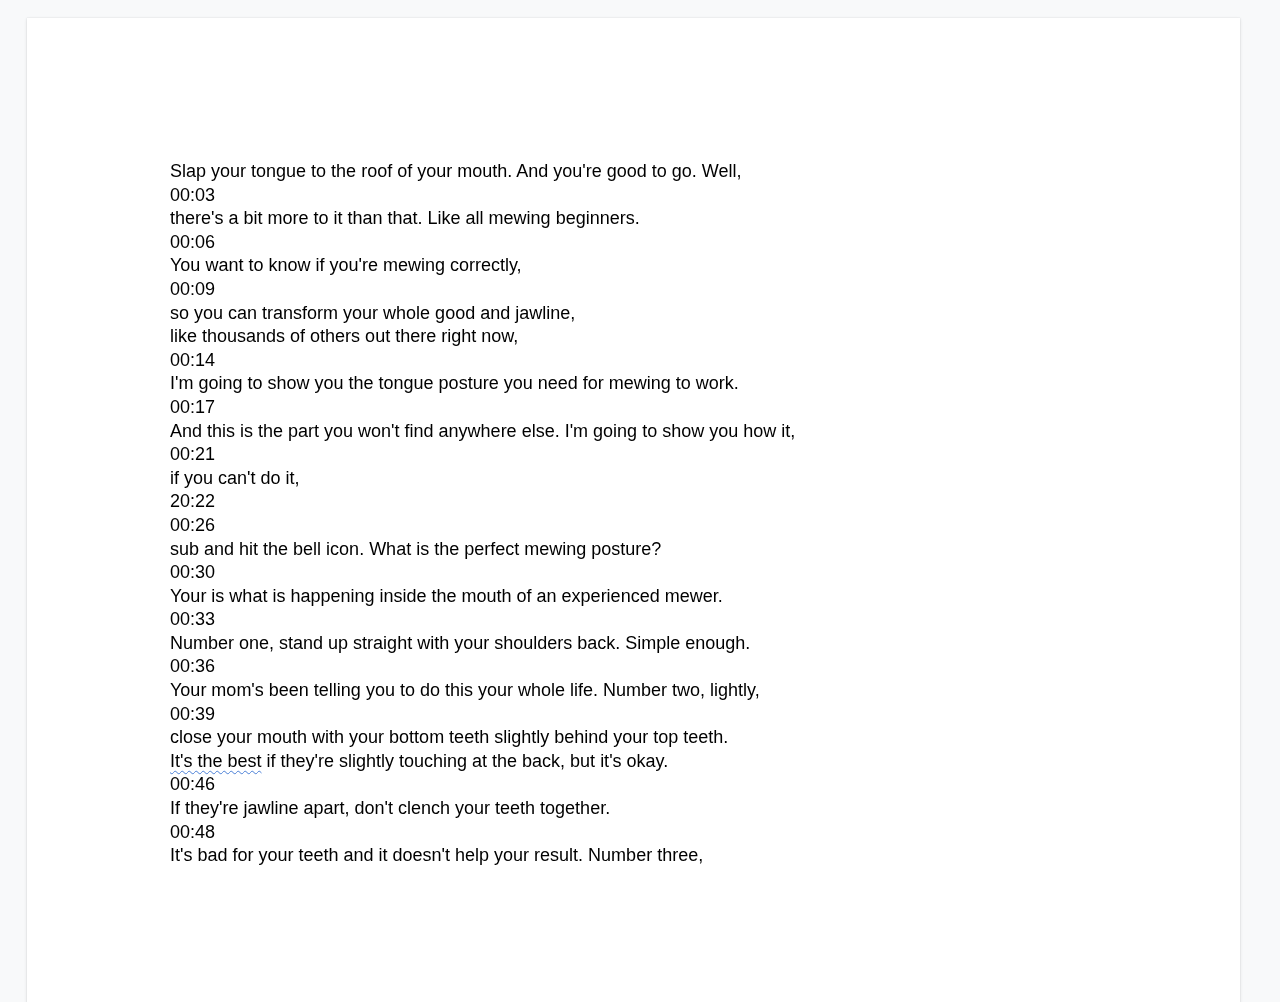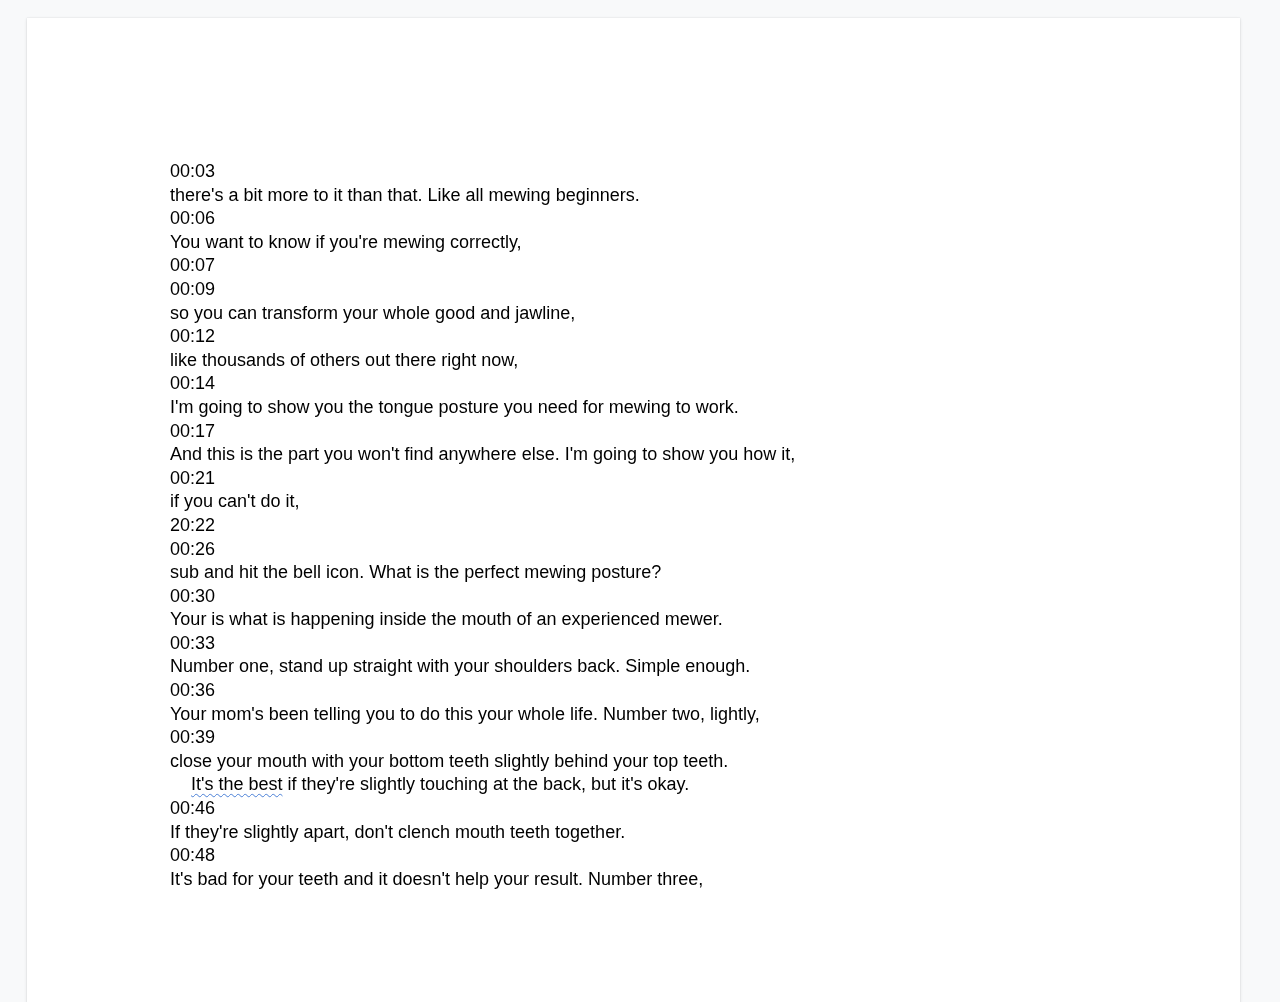--- a/index.html
+++ b/index.html
@@ -29,53 +29,51 @@
     }
     .line {
       height: 23.6px;
       line-height: 23.6px;
       white-space: nowrap;
     }
     .spell {
       text-decoration: underline wavy #4a7fd6;
       text-decoration-thickness: 1px;
       text-underline-offset: 3px;
-      margin-left: 21px;
     }
   </style>
 </head>
 <body>
 
 <div class="page">
   <div class="content">
+    <div class="line">Slap your tongue to the roof of your mouth. And you're good to go. Well,</div>
     <div class="line">00:03</div>
     <div class="line">there's a bit more to it than that. Like all mewing beginners.</div>
     <div class="line">00:06</div>
     <div class="line">You want to know if you're mewing correctly,</div>
-    <div class="line">00:07</div>
     <div class="line">00:09</div>
     <div class="line">so you can transform your whole good and jawline,</div>
-    <div class="line">00:12</div>
     <div class="line">like thousands of others out there right now,</div>
     <div class="line">00:14</div>
     <div class="line">I'm going to show you the tongue posture you need for mewing to work.</div>
     <div class="line">00:17</div>
     <div class="line">And this is the part you won't find anywhere else. I'm going to show you how it,</div>
     <div class="line">00:21</div>
     <div class="line">if you can't do it,</div>
     <div class="line">20:22</div>
     <div class="line">00:26</div>
     <div class="line">sub and hit the bell icon. What is the perfect mewing posture?</div>
     <div class="line">00:30</div>
     <div class="line">Your is what is happening inside the mouth of an experienced mewer.</div>
     <div class="line">00:33</div>
     <div class="line">Number one, stand up straight with your shoulders back. Simple enough.</div>
     <div class="line">00:36</div>
     <div class="line">Your mom's been telling you to do this your whole life. Number two, lightly,</div>
     <div class="line">00:39</div>
     <div class="line">close your mouth with your bottom teeth slightly behind your top teeth.</div>
     <div class="line"><span class="spell">It's the best</span><span> if they're slightly touching at the back, but it's okay.</span></div>
     <div class="line">00:46</div>
-    <div class="line">If they're slightly apart, don't clench mouth teeth together.</div>
+    <div class="line">If they're jawline apart, don't clench your teeth together.</div>
     <div class="line">00:48</div>
     <div class="line">It's bad for your teeth and it doesn't help your result. Number three,</div>
   </div>
 </div>
 
 </body></html>

